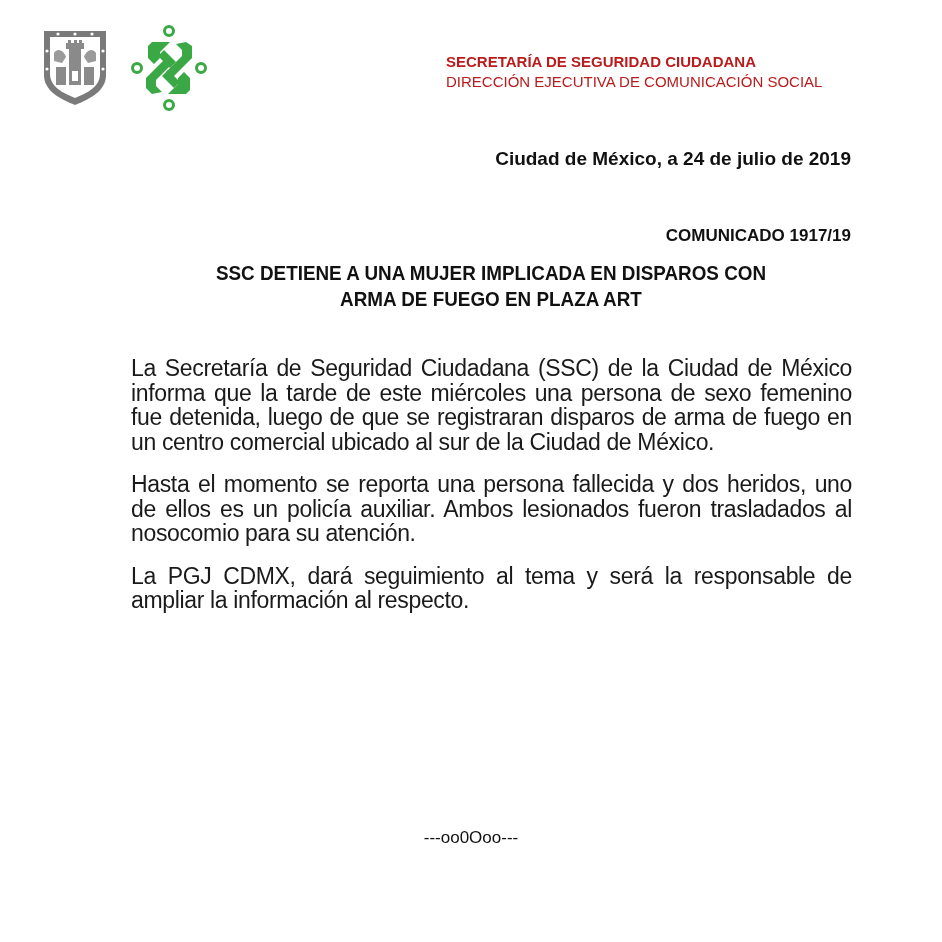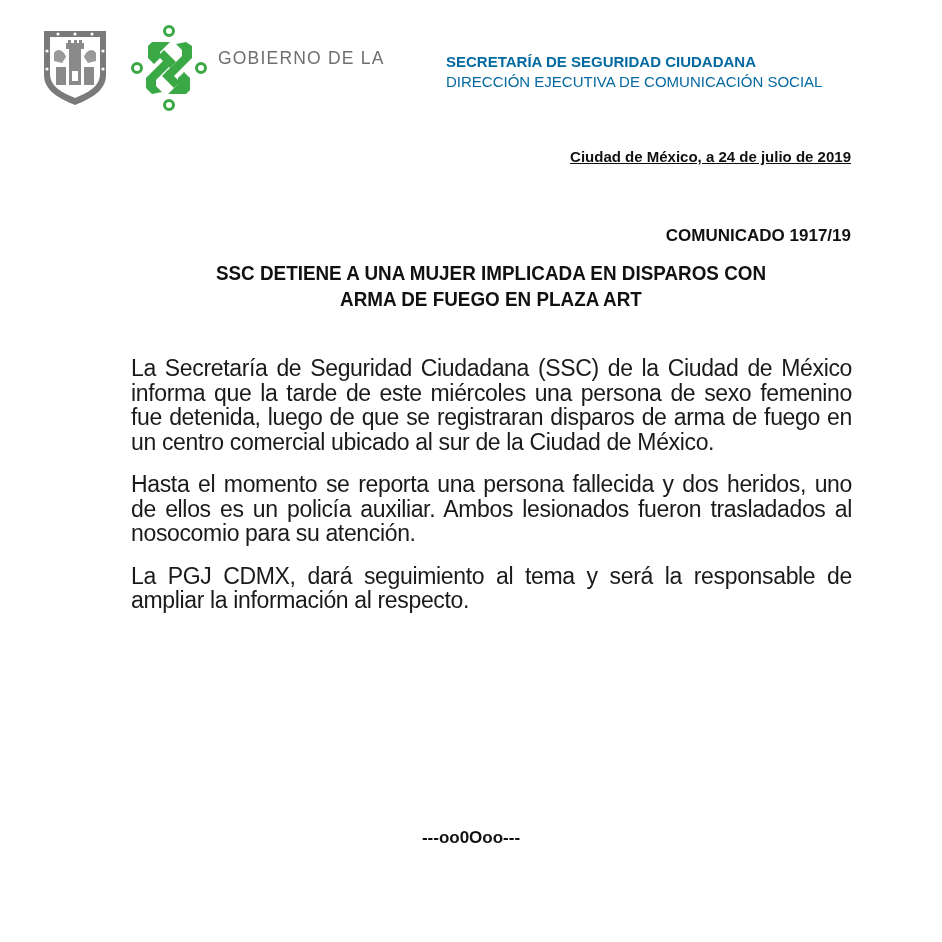--- a/index.html
+++ b/index.html
@@ -19,27 +19,27 @@
     }
     .gov-text {
       position: absolute; left: 218px; top: 48px;
       color: #6f6f6f; font-size: 17.5px; line-height: 20px;
       letter-spacing: 1.2px;
     }
     .gov-text .l1 { font-weight: normal; }
     .gov-text .l2 { font-weight: bold; letter-spacing: 0.9px; }
     .agency {
       position: absolute; left: 446px; top: 52px;
-      color: #0369a1; font-size: 15px; line-height: 20px;
+      color: #b91c1c; font-size: 15px; line-height: 20px;
     }
     .agency .a1 { font-weight: bold; }
     .agency .a2 { font-weight: normal; }
     .date-line {
       position: absolute; right: 91px; top: 148px;
-      font-weight: bold; font-size: 15px; color: #111; text-decoration: underline;
+      font-weight: bold; font-size: 19px; color: #111;
     }
     .comunicado {
       position: absolute; right: 91px; top: 194px;
       font-weight: bold; font-size: 17px; color: #111; margin-top: 32px;
     }
     .headline {
       position: absolute; left: 130px; width: 722px; top: 260px;
       text-align: center; font-weight: bold; font-size: 20.5px; line-height: 26px;
       color: #111;
       font-family: "Liberation Sans", sans-serif;
@@ -48,21 +48,21 @@
     .body-text {
       position: absolute; left: 131px; width: 721px; top: 356px;
     }
     .para {
       font-size: 23px; line-height: 24.5px; text-align: justify;
       margin-bottom: 18px; color: #1a1a1a;
       letter-spacing: -0.35px;
     }
     .closing {
       position: absolute; left: 0; width: 942px; top: 828px;
-      text-align: center; font-weight: bold; font-size: 17px; color: #111;
+      text-align: center; font-weight: normal; font-size: 17px; color: #111;
     }
   </style>
 </head>
 <body>
 
 <div class="shield">
   <svg width="66" height="78" viewBox="0 0 66 78">
     <path d="M2 2 H64 V46 C64 62 48 70 33 76 C18 70 2 62 2 46 Z" fill="#7a7a7a"></path>
     <path d="M8 8 H58 V45 C58 58 45 64 33 69 C21 64 8 58 8 45 Z" fill="#ffffff"></path>
 
@@ -101,21 +101,20 @@
       <path d="M56 18 L62 22 L62 34 L42 54 L36 48 L52 32 L52 26 L46 20 Z"></path>
       <path d="M16 54 L36 34 L42 40 L26 56 L26 62 L32 68 L22 70 L16 64 Z"></path>
       <path d="M54 48 L60 54 L60 66 L56 70 L38 70 L48 60 L48 54 Z"></path>
       <path d="M34 26 L46 38 L40 44 L28 32 Z"></path>
       <path d="M38 46 L50 58 L44 64 L32 52 Z"></path>
     </g>
   </svg>
 </div>
 
 <div class="gov-text">
-  <div class="l1">GOBIERNO DE LA</div>
 </div>
 
 <div class="agency">
   <div class="a1">SECRETARÍA DE SEGURIDAD CIUDADANA</div>
   <div class="a2">DIRECCIÓN EJECUTIVA DE COMUNICACIÓN SOCIAL</div>
 </div>
 
 <div class="date-line">Ciudad de México, a 24 de julio de 2019</div>
 <div class="comunicado">COMUNICADO 1917/19</div>
 

